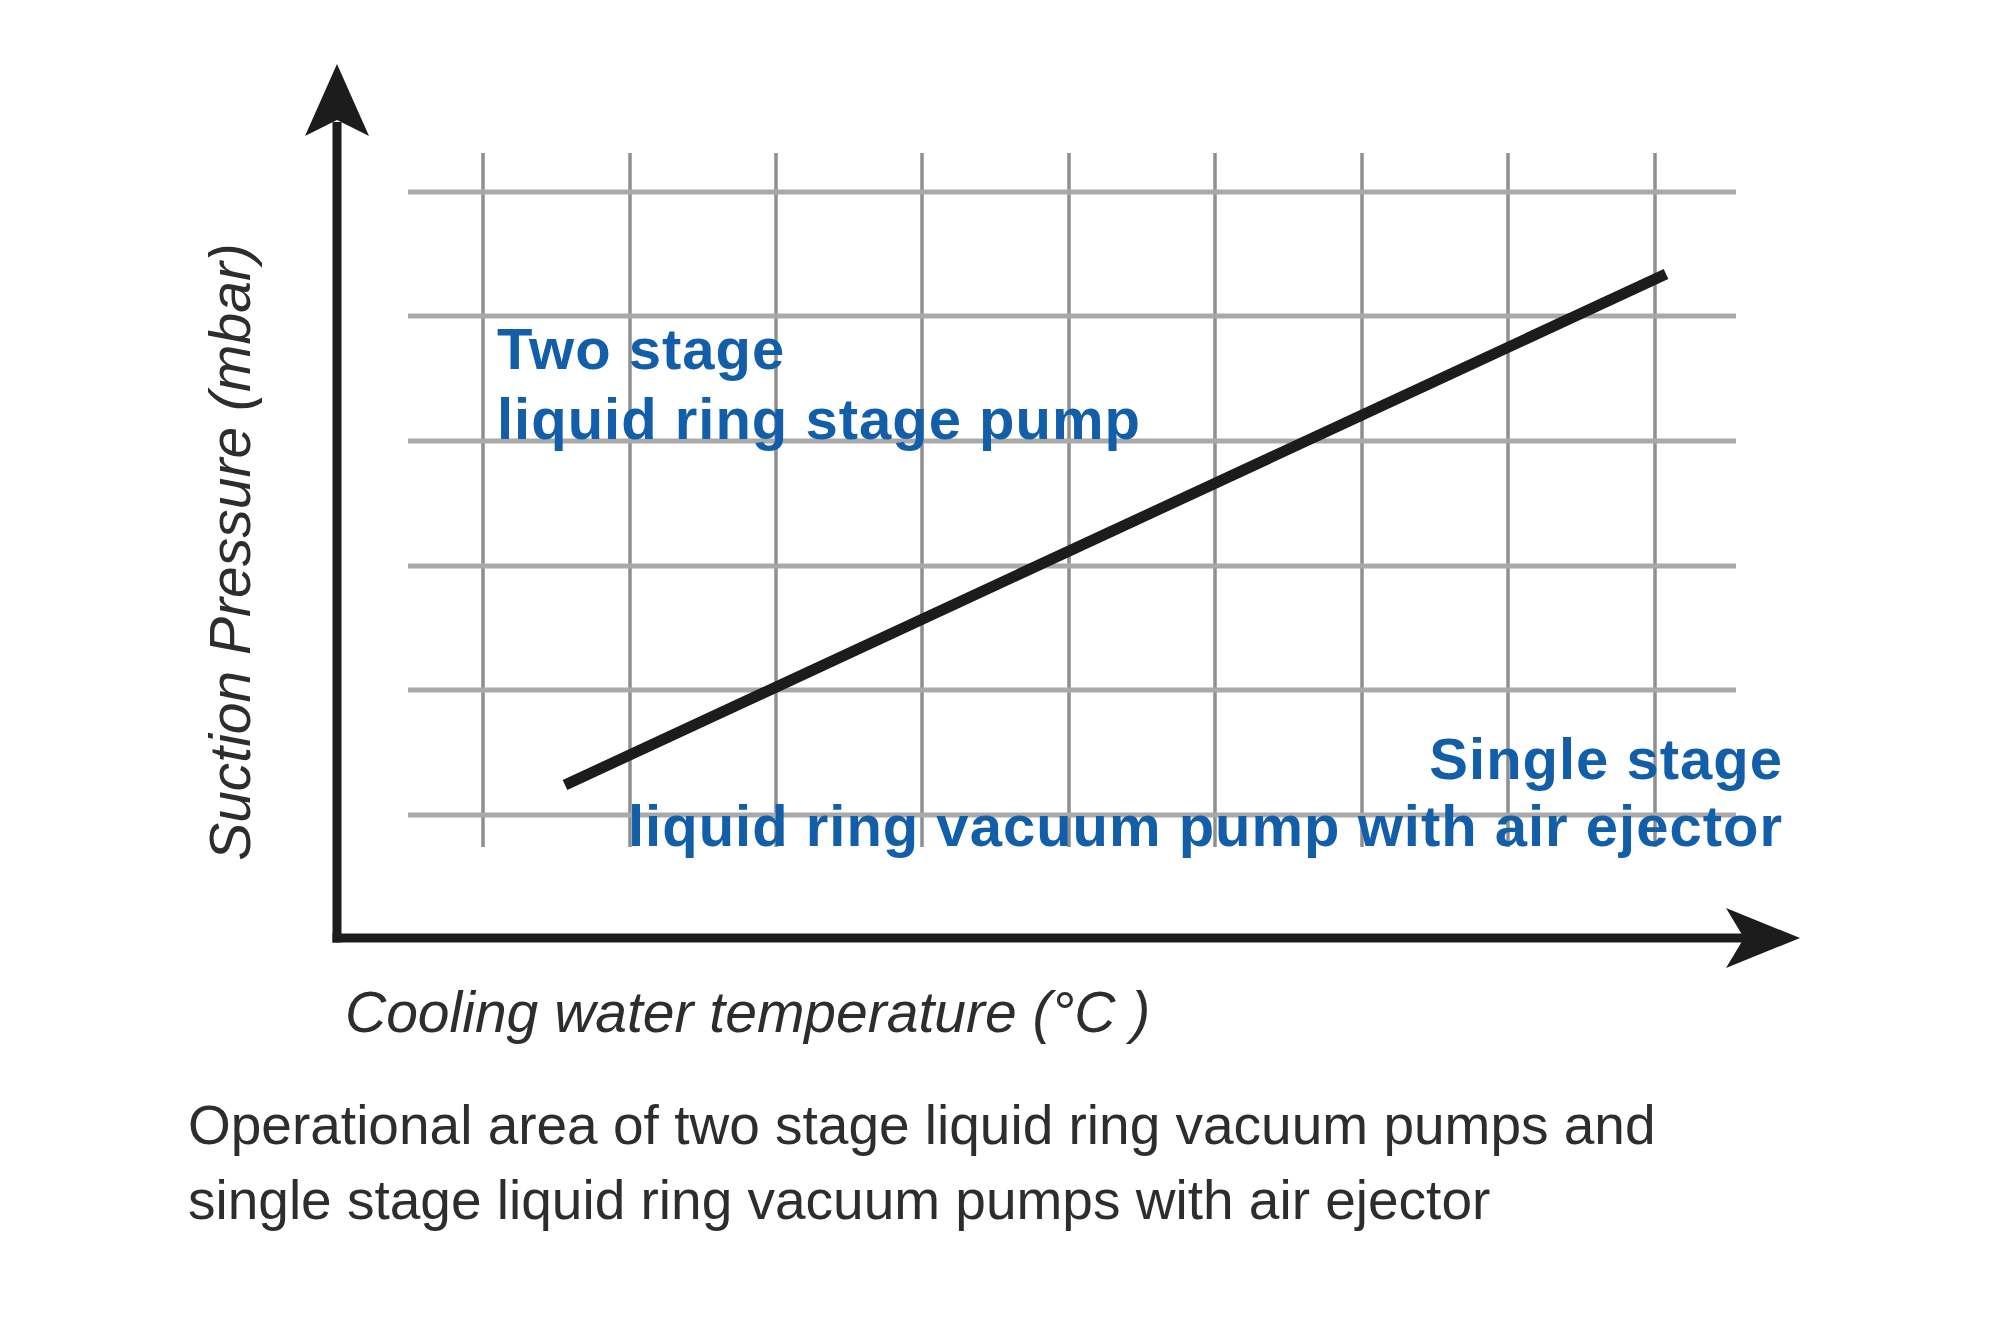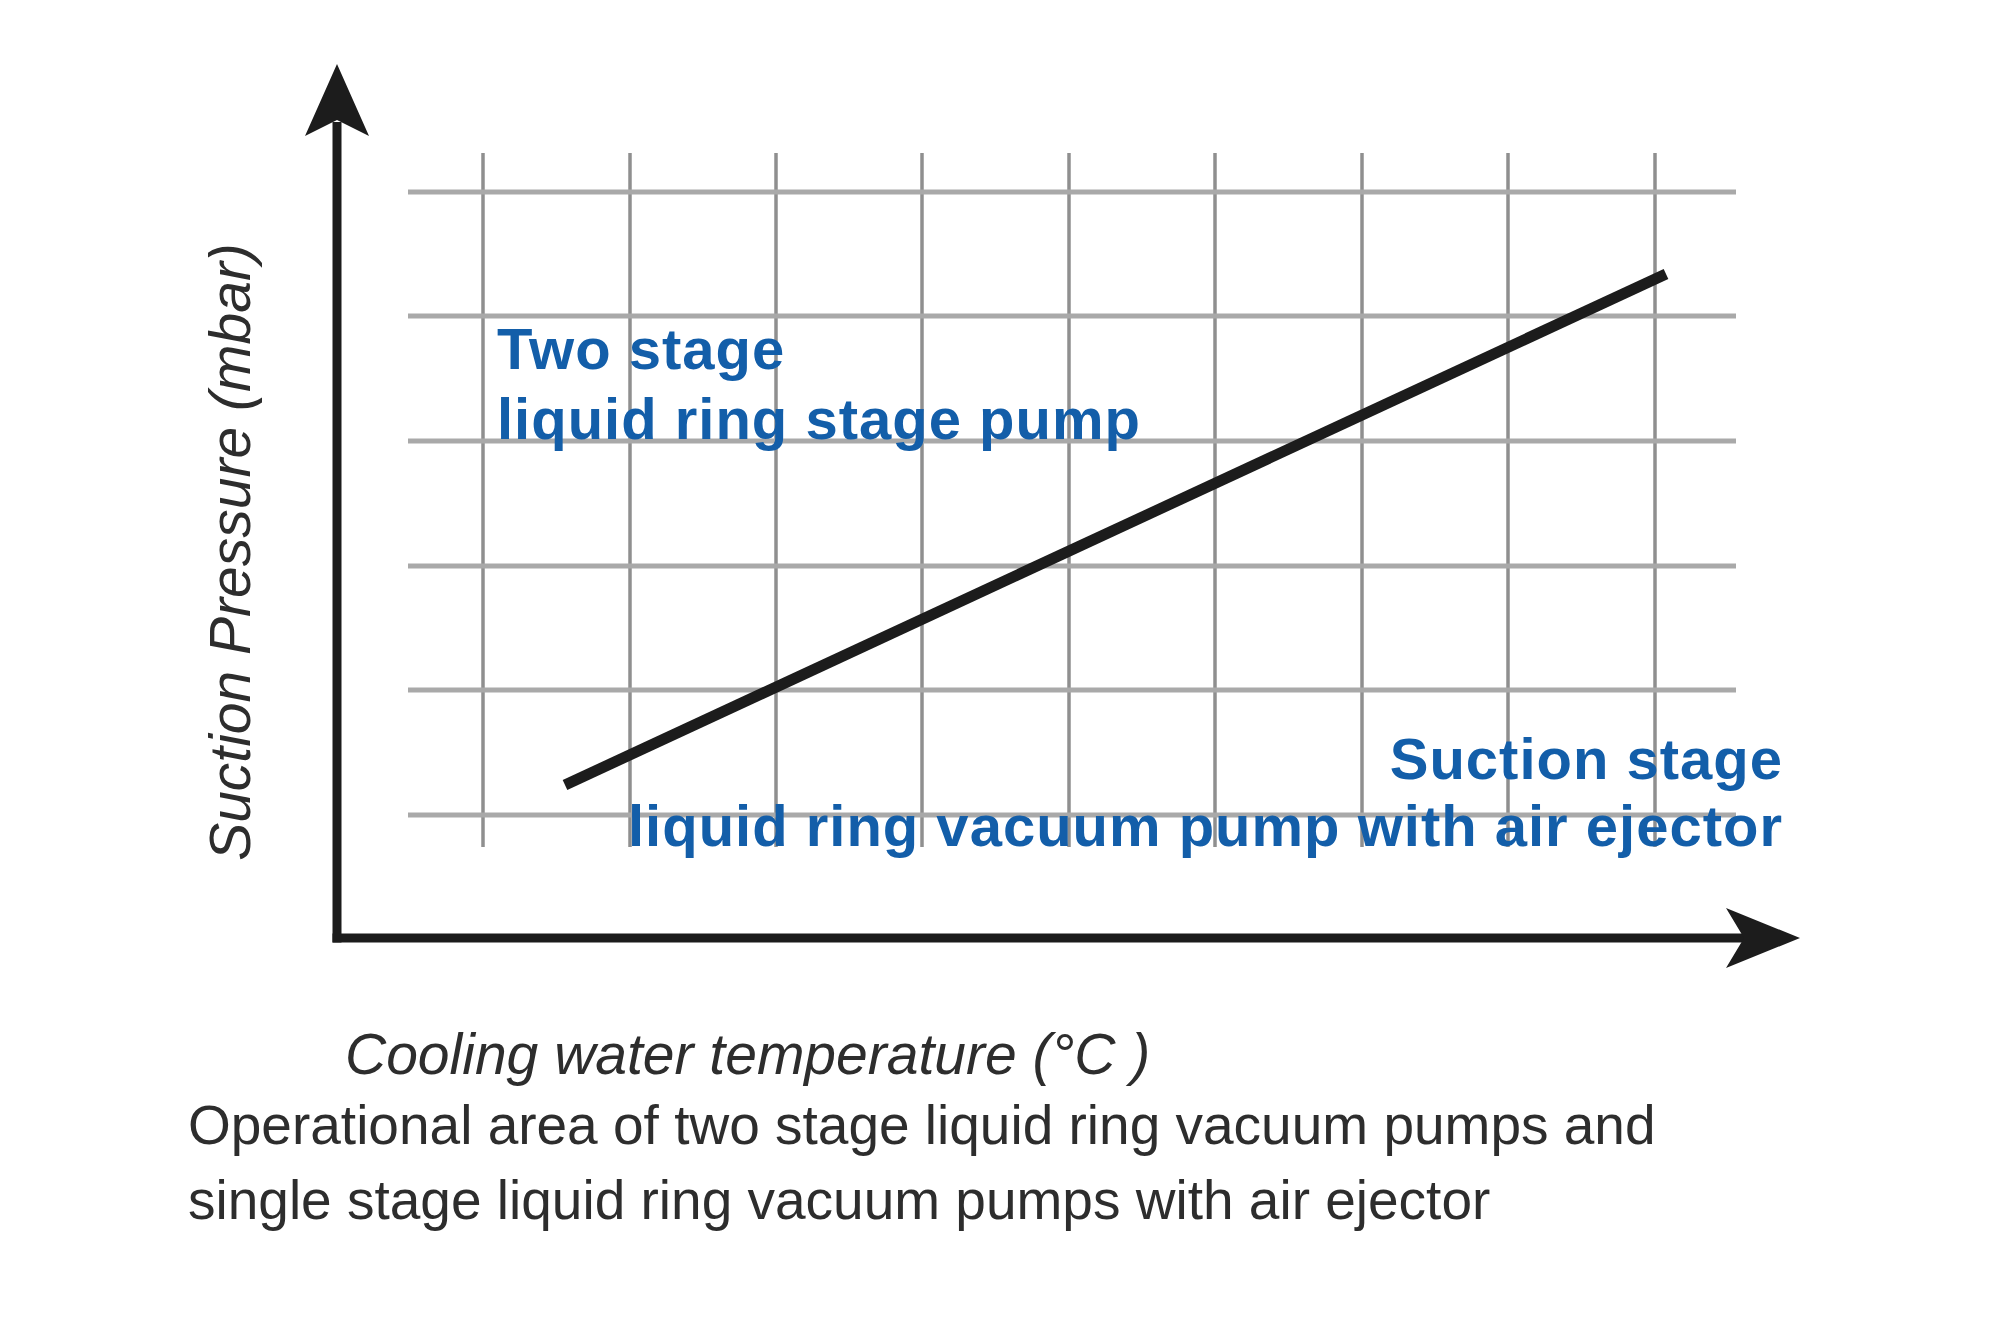--- a/index.html
+++ b/index.html
@@ -36,21 +36,21 @@
   .two-stage-1 { left: 497px; top: 320px; }
   .two-stage-2 { left: 497px; top: 390px; }
   .single-1   { right: 217px; top: 730px; text-align: right; }
   .single-2   { right: 217px; top: 797px; text-align: left; }
   .axis-label {
     font-size: 57px;
     line-height: 58px;
     font-style: italic;
     color: var(--color-label-text, #2d2d2d);
   }
-  .x-label { left: 345px; top: 983px; margin-top: 42px; }
+  .x-label { left: 345px; top: 983px; }
   .y-label {
     left: -130px;
     top: 523px;
     width: 720px;
     height: 58px;
     text-align: center;
     transform: rotate(-90deg);
   }
   .caption {
     position: absolute;
@@ -88,21 +88,21 @@
       <polygon points="337,64 369,136 337,120 305,136" fill="#1c1c1c"></polygon>
       <polygon points="1800,938 1726,908 1744,938 1726,968" fill="#1c1c1c"></polygon>
       <line x1="565" y1="785" x2="1666" y2="274" stroke="#1c1c1c" stroke-width="11"></line>
     </svg>
 
   <div class="txt axis-label y-label">Suction Pressure (mbar)</div>
 
   <div class="txt region-line two-stage-1">Two stage</div>
   <div class="txt region-line two-stage-2">liquid ring stage pump</div>
 
-  <div class="txt region-line single-1">Suction stage</div>
+  <div class="txt region-line single-1">Single stage</div>
   <div class="txt region-line single-2">liquid ring vacuum pump with air ejector</div>
 
   <div class="txt axis-label x-label">Cooling water temperature (°C )</div>
 
   <div class="caption">
     <div>Operational area of two stage liquid ring vacuum pumps and</div>
     <div>single stage liquid ring vacuum pumps with air ejector</div>
   </div>
 
 </div>

